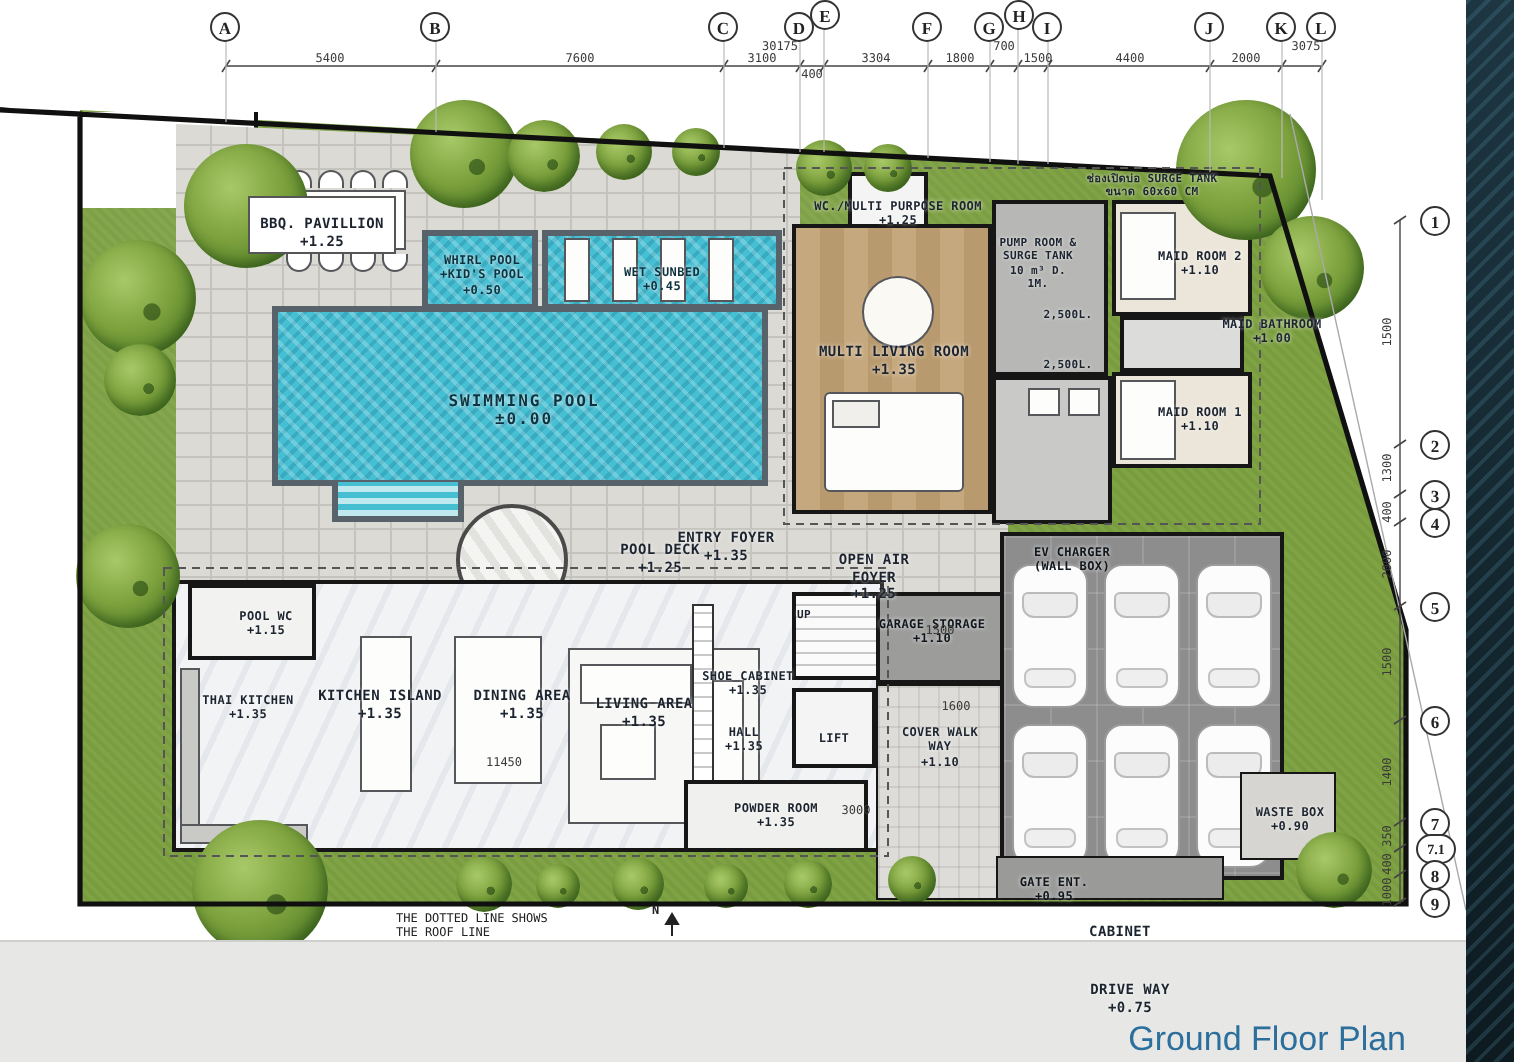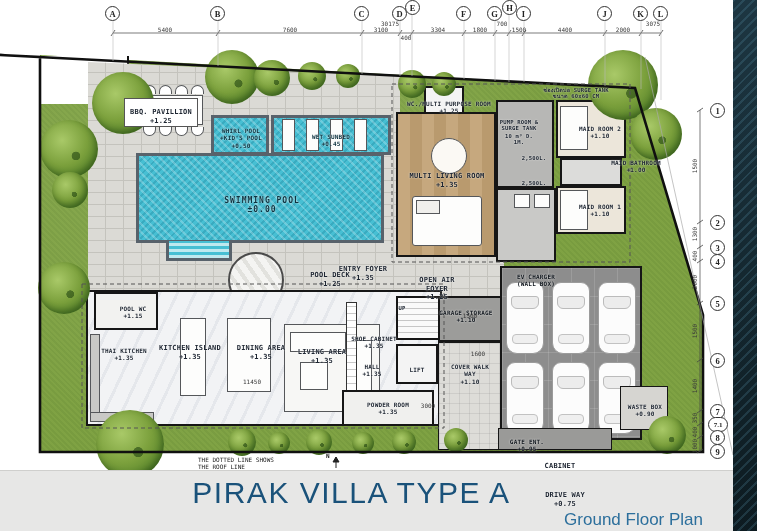--- a/index.html
+++ b/index.html
@@ -344,20 +344,19 @@
   <div class="dim" style="left:252px;top:378px;">11450</div>
   <div class="dim" style="left:478px;top:350px;">1600</div>
   <div class="dim" style="left:428px;top:402px;">3000</div>
   <div class="dim" style="left:470px;top:312px;">1500</div>
 
   <div class="note" style="left:198px;top:456px;">THE DOTTED LINE SHOWS
 THE ROOF LINE</div>
   <div class="note" style="left:326px;top:452px;font-weight:bold;">N</div>
 
   <div class="titlebar">
-    <div class="title-main">PIRAK VILLA TYPE  A</div>
     <div class="title-sub">Ground Floor Plan</div>
   </div>
   <div class="lbl" style="left:530px;top:483px;width:70px;">
     <span>DRIVE WAY</span><span class="lv">+0.75</span></div>
 
   <div class="darkband"></div>
 </div>
 
 </body></html>

